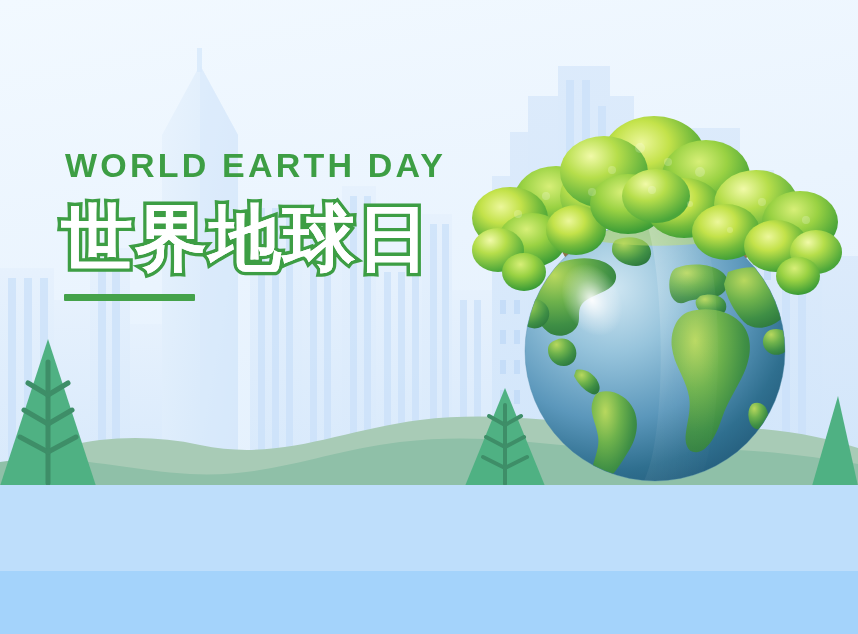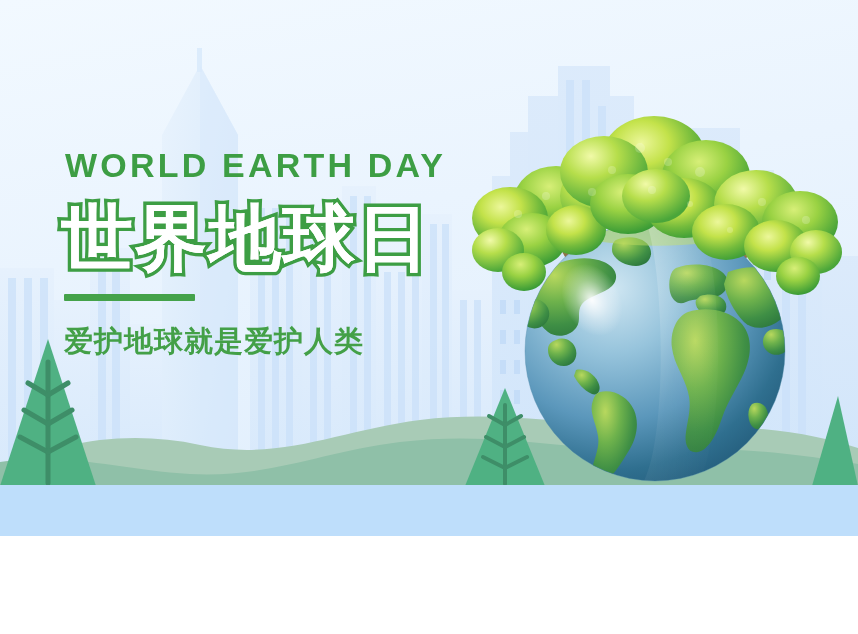--- a/index.html
+++ b/index.html
@@ -8,21 +8,21 @@
     padding: 0;
     background: #ffffff;
   }
   body {
     font-family: "Liberation Sans", sans-serif;
   }
 
   #banner {
     position: relative;
     width: 858px;
-    height: 536px;
+    height: 634px;
     overflow: hidden;
     background: linear-gradient(170deg, #f2f9ff 0%, #eaf4fe 40%, #e3f0fd 75%, #ddeefc 100%);
   }
 
   
   .layer {
     position: absolute;
     left: 0;
     top: 0;
     width: 858px;
@@ -451,16 +451,15 @@
   <div class="text-block">
     <div class="eyebrow">WORLD EARTH DAY</div>
 
     <div class="headline-wrap">
       <div class="headline">世界地球日</div>
       <div class="headline headline-fill">世界地球日</div>
     </div>
 
     <div class="rule"></div>
 
-    <div class="tagline">爱护地球就是爱护人类</div>
   </div>
 
 </div>
 
 </body></html>

